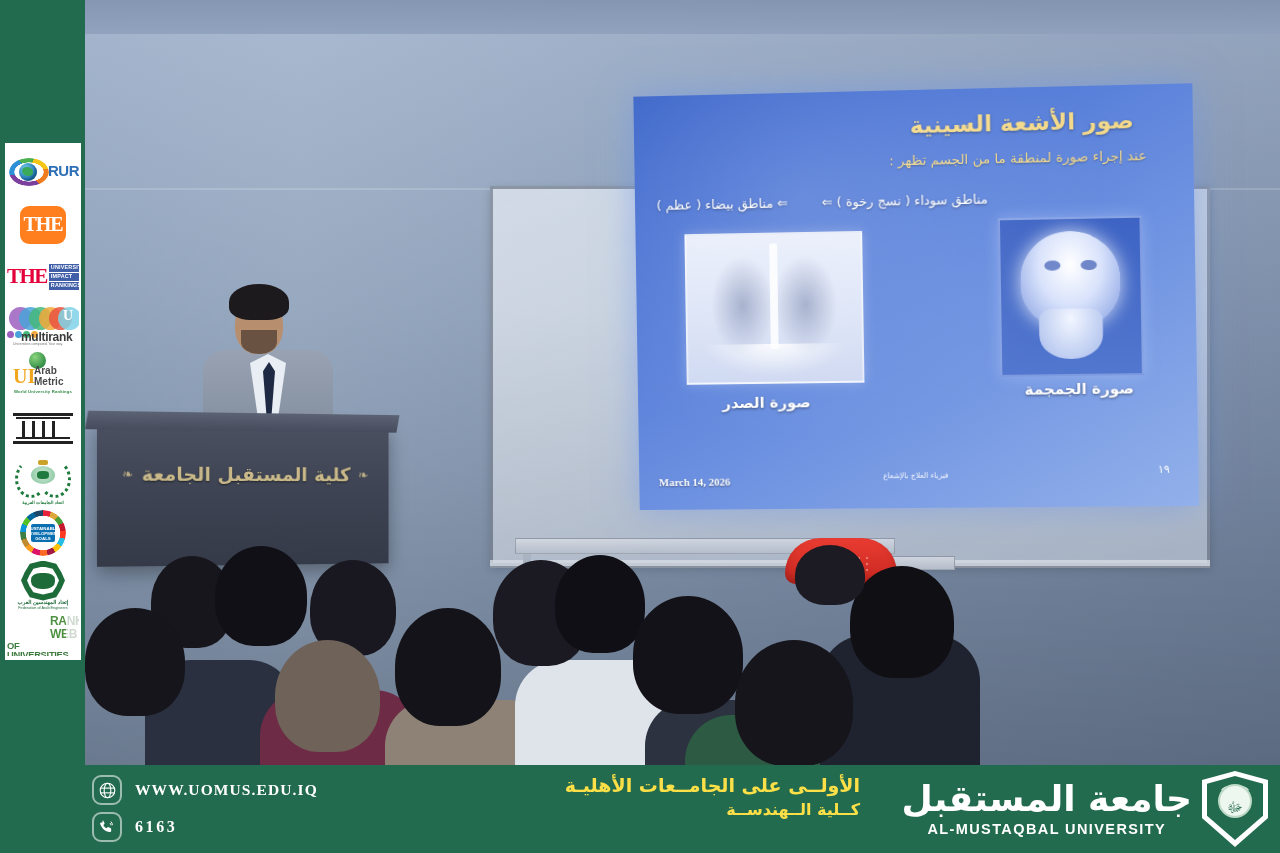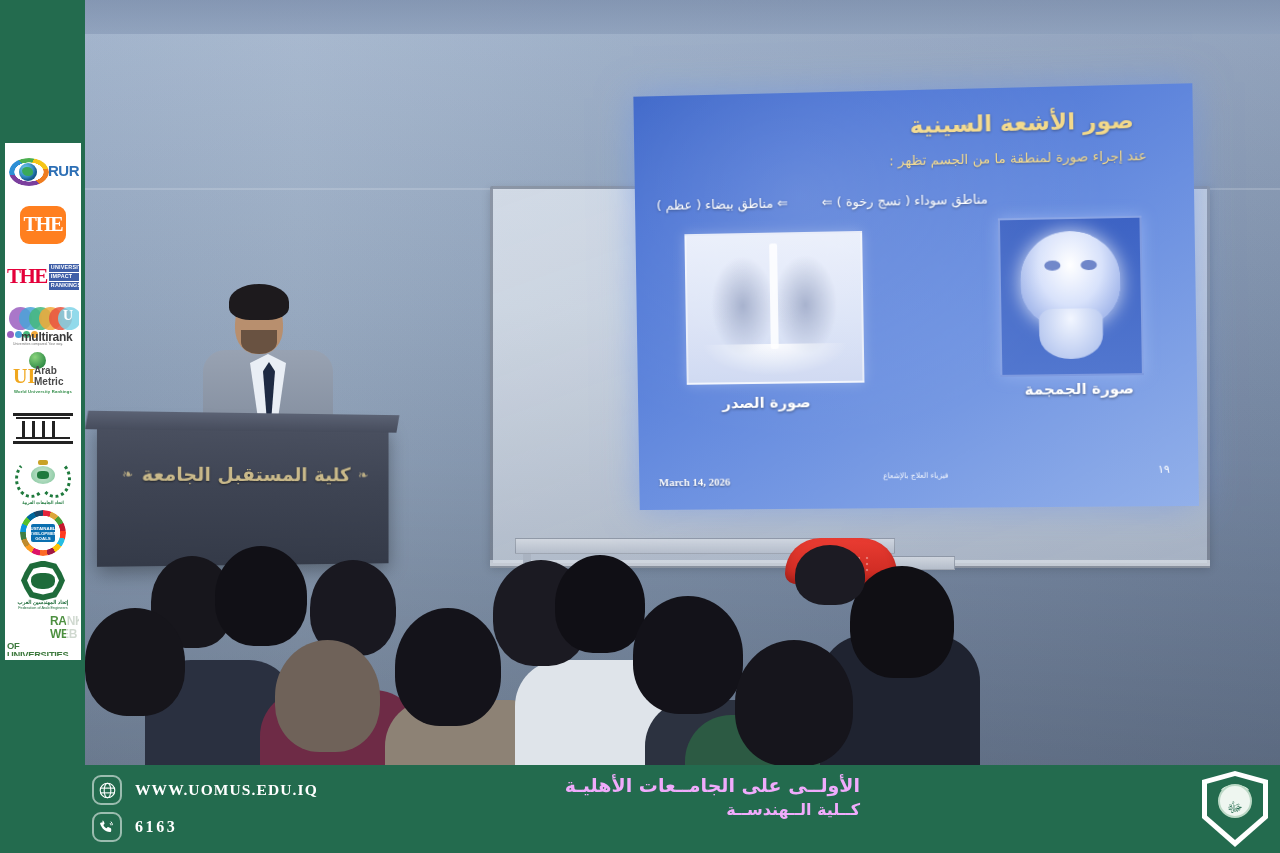--- a/index.html
+++ b/index.html
@@ -453,21 +453,21 @@
     color:#fff;
   }
   .contact-text {
     color:#ffffff; font-weight:700; font-size:15.5px; letter-spacing:1.1px;
     font-family:"Liberation Serif", serif;
   }
   .contact-text.phone { letter-spacing:2.6px; font-size:16px; }
 
   .fac {
     position:absolute; left:400px; top:8px; width:460px; text-align:right;
-    direction:rtl; color:#f0abfc; font-family:"DejaVu Sans", sans-serif;
+    direction:rtl; color:#fde047; font-family:"DejaVu Sans", sans-serif;
   }
   .fac .l1 { font-size:19px; font-weight:700; line-height:1.35; }
   .fac .l2 { font-size:16px; font-weight:700; line-height:1.35; }
   .fac .l3 { font-size:16px; font-weight:600; line-height:1.35; }
 
   .brand { position:absolute; right:12px; top:6px; display:flex; align-items:center; gap:10px; }
   .brand-text { text-align:center; }
   .brand-ar {
     color:#fff; font-size:36px; font-weight:700; direction:rtl; line-height:1;
     font-family:"DejaVu Sans", sans-serif;
@@ -731,20 +731,24 @@
         <span class="contact-text phone">6163</span>
       </div>
     </div>
 
     <div class="fac">
       <div class="l1">الأولــى على الجامــعات الأهليـة</div>
       <div class="l2">كــلية الــهندســة</div>
     </div>
 
     <div class="brand">
+      <div class="brand-text">
+        <div class="brand-ar">جامعة المستقبل</div>
+        <div class="brand-en">AL-MUSTAQBAL  UNIVERSITY</div>
+      </div>
       <div class="crest">
         <span class="crest-shield"></span>
         <span class="crest-inner"></span>
         <span class="crest-arc"></span>
         <span class="crest-disc"></span>
         <span class="crest-glyph">ﷻ</span>
       </div>
     </div>
 
   </div>

